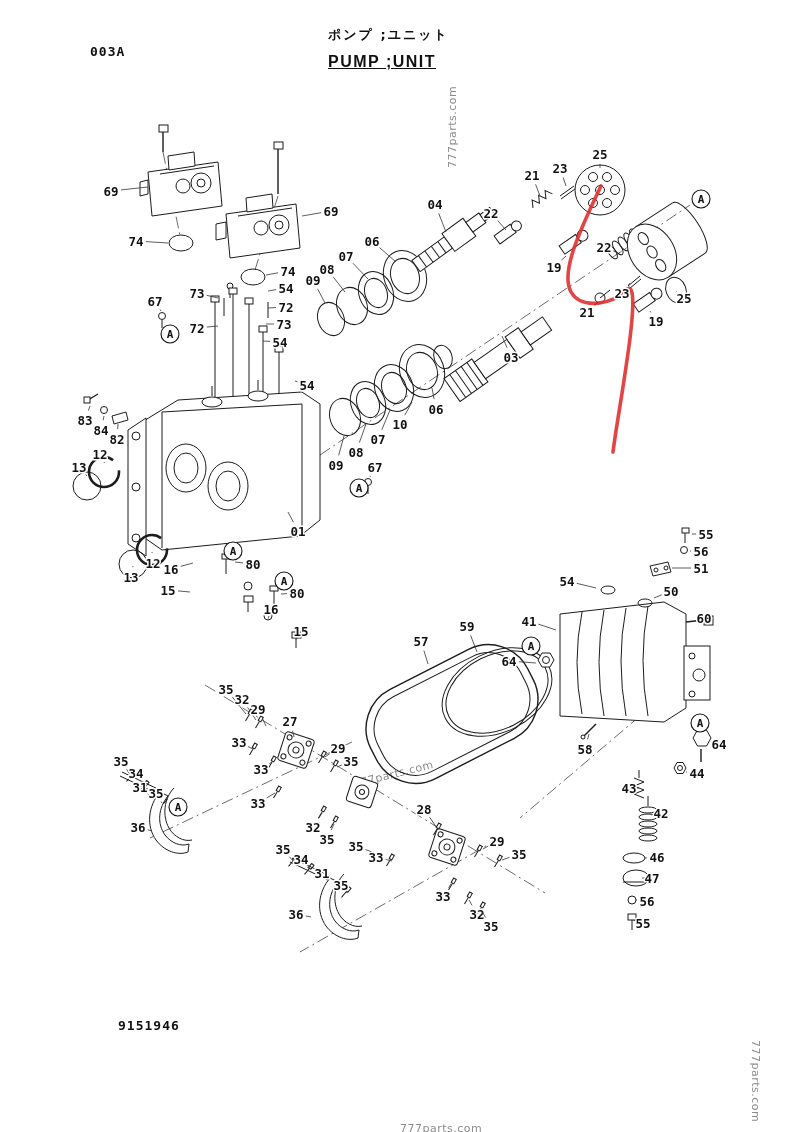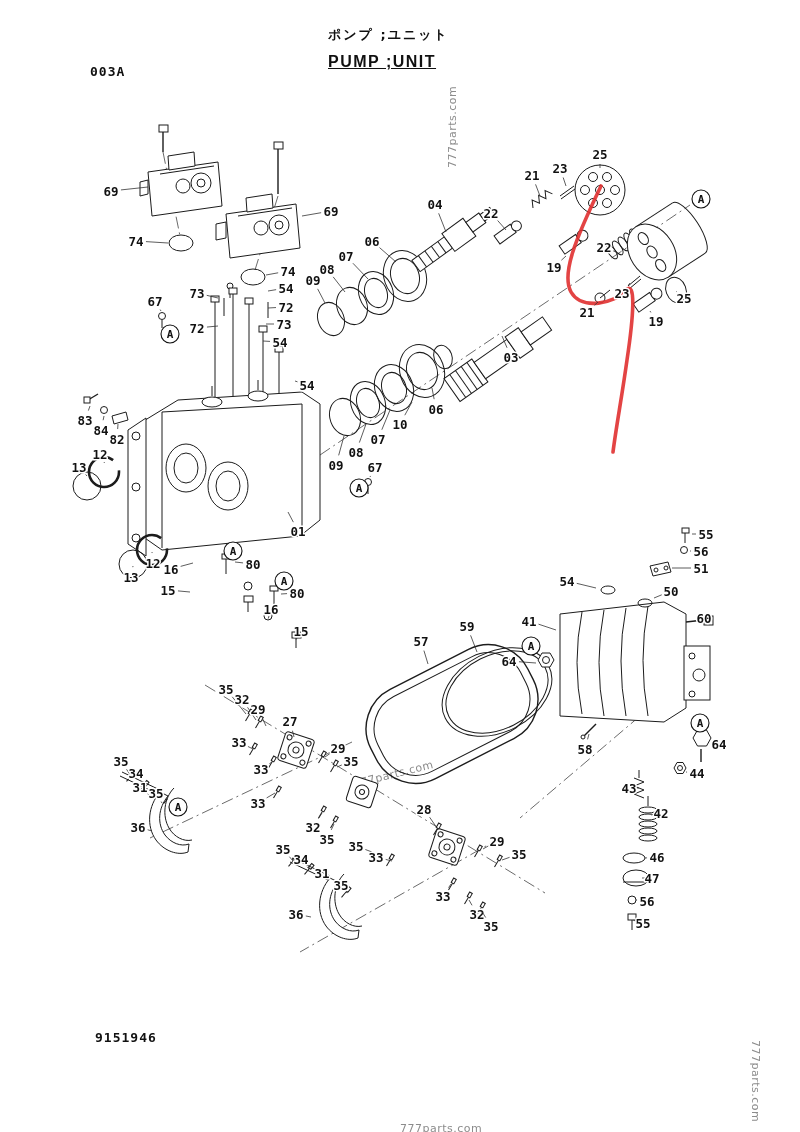--- a/index.html
+++ b/index.html
@@ -1,22 +1,22 @@
 <!DOCTYPE html>
 <html><head>
 <meta charset="utf-8">
 <style>
   html,body{margin:0;padding:0;background:#e8e8e8;}
   #page{position:relative;width:800px;height:1132px;background:#ffffff;margin:0 auto;overflow:hidden;
         font-family:"DejaVu Sans Mono",monospace;color:#111;}
   .abs{position:absolute;white-space:nowrap;}
-  #page-code{left:90px;top:64px;font:bold 13px "DejaVu Sans Mono",monospace;letter-spacing:1px;}
+  #page-code{left:90px;top:44px;font:bold 13px "DejaVu Sans Mono",monospace;letter-spacing:1px;}
   #title-jp{left:328px;top:26px;font:bold 13px "DejaVu Sans",sans-serif;letter-spacing:2px;}
   #title-en{left:328px;top:53px;font:bold 16px "Liberation Sans",sans-serif;letter-spacing:1.5px;text-decoration:underline;}
-  #doc-number{left:95px;top:1018px;font:bold 13px "DejaVu Sans Mono",monospace;letter-spacing:1px;margin-top:12px;}
+  #doc-number{left:118px;top:1018px;font:bold 13px "DejaVu Sans Mono",monospace;letter-spacing:1px;}
   .wm{position:absolute;color:#8c8c8c;font:11px "DejaVu Sans",sans-serif;letter-spacing:.5px;white-space:nowrap;}
   #wm-top{left:446px;top:168px;transform:rotate(-90deg);transform-origin:0 0;}
   #wm-mid{left:352px;top:778px;transform:rotate(-14deg);transform-origin:0 0;}
   #wm-right{left:762px;top:1040px;transform:rotate(90deg);transform-origin:0 0;}
   #wm-bottom{left:400px;top:1122px;}
   svg{position:absolute;left:0;top:0;}
   .ln{stroke:#1c1c1c;stroke-width:1;fill:none;}
   .ln2{stroke:#1c1c1c;stroke-width:1.4;fill:none;}
   .fw{stroke:#1c1c1c;stroke-width:1;fill:#ffffff;}
   .dash{stroke:#444;stroke-width:.8;fill:none;stroke-dasharray:12 4 2 4;}

